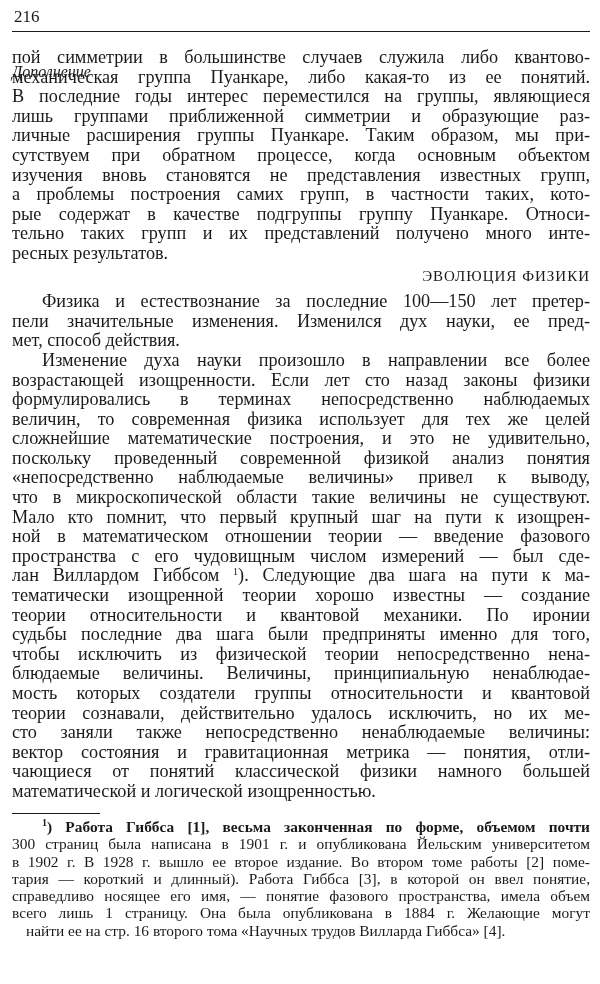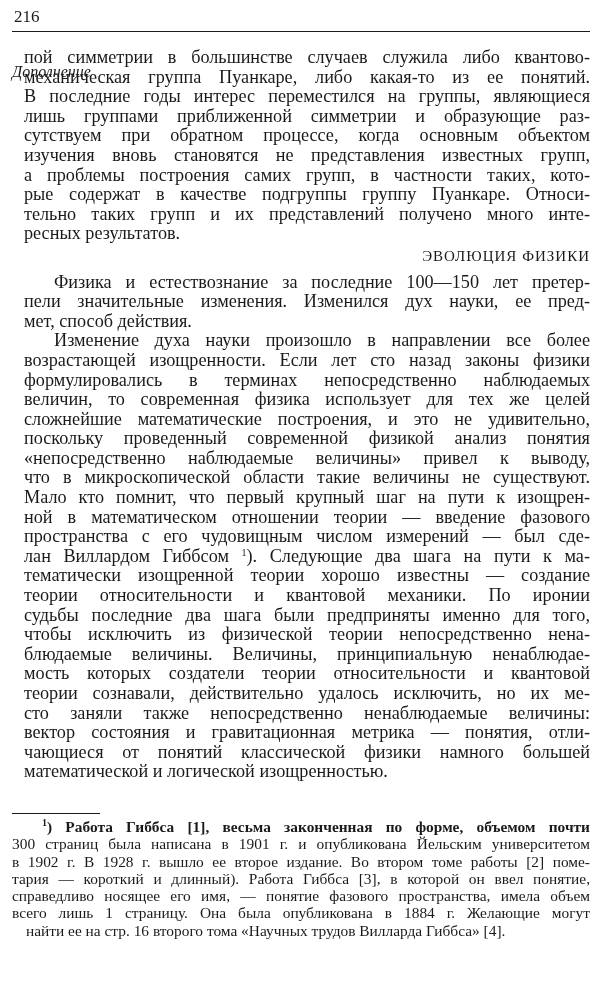--- a/index.html
+++ b/index.html
@@ -24,21 +24,20 @@
     position: absolute; left: 12px; top: 31px; width: 578px; height: 0;
     border-top: 1.6px solid #1a1a1a;
   }
   .body-text {
     position: absolute; left: 12px; top: 48px; width: 578px;
     font-size: 18.2px; line-height: 19.6px;
   }
   .line {
     display: block; white-space: nowrap; text-align: justify; text-align-last: justify;
     height: 19.6px;
-    margin-left: 12px;
   }
   .line.last { text-align-last: left; }
   .line.indent { padding-left: 30px; }
   .section-heading {
     display: block; text-align: right; font-size: 15px; letter-spacing: 1px;
     height: 19.6px; line-height: 19.6px; margin: 3px 0 6px 0;
   }
   .fn-rule {
     position: absolute; left: 12px; top: 813px; width: 88px; height: 0;
     border-top: 1.2px solid #1a1a1a;
@@ -65,20 +64,21 @@
     <span class="running-title">Дополнение</span>
   </div>
   <div class="head-rule"></div>
 
   <div class="body-text">
     <div>
       <span class="line">пой симметрии в большинстве случаев служила либо квантово-</span>
       <span class="line">механическая группа Пуанкаре, либо какая-то из ее понятий.</span>
       <span class="line">В последние годы интерес переместился на группы, являющиеся</span>
       <span class="line">лишь группами приближенной симметрии и образующие раз-</span>
+      <span class="line">личные расширения группы Пуанкаре. Таким образом, мы при-</span>
       <span class="line">сутствуем при обратном процессе, когда основным объектом</span>
       <span class="line">изучения вновь становятся не представления известных групп,</span>
       <span class="line">а проблемы построения самих групп, в частности таких, кото-</span>
       <span class="line">рые содержат в качестве подгруппы группу Пуанкаре. Относи-</span>
       <span class="line">тельно таких групп и их представлений получено много инте-</span>
       <span class="line last">ресных результатов.</span>
     </div>
 
     <span class="section-heading">ЭВОЛЮЦИЯ ФИЗИКИ</span>
 
@@ -99,21 +99,21 @@
       <span class="line">что в микроскопической области такие величины не существуют.</span>
       <span class="line">Мало кто помнит, что первый крупный шаг на пути к изощрен-</span>
       <span class="line">ной в математическом отношении теории — введение фазового</span>
       <span class="line">пространства с его чудовищным числом измерений — был сде-</span>
       <span class="line"><span>лан Виллардом Гиббсом</span> <sup>1</sup><span>). Следующие два шага на пути к ма-</span></span>
       <span class="line">тематически изощренной теории хорошо известны — создание</span>
       <span class="line">теории относительности и квантовой механики. По иронии</span>
       <span class="line">судьбы последние два шага были предприняты именно для того,</span>
       <span class="line">чтобы исключить из физической теории непосредственно нена-</span>
       <span class="line">блюдаемые величины. Величины, принципиальную ненаблюдае-</span>
-      <span class="line">мость которых создатели теории относительности и квантовой</span>
+      <span class="line">мость которых создатели группы относительности и квантовой</span>
       <span class="line">теории сознавали, действительно удалось исключить, но их ме-</span>
       <span class="line">сто заняли также непосредственно ненаблюдаемые величины:</span>
       <span class="line">вектор состояния и гравитационная метрика — понятия, отли-</span>
       <span class="line">чающиеся от понятий классической физики намного большей</span>
       <span class="line last">математической и логической изощренностью.</span>
     </div>
   </div>
 
   <div class="fn-rule"></div>
 

